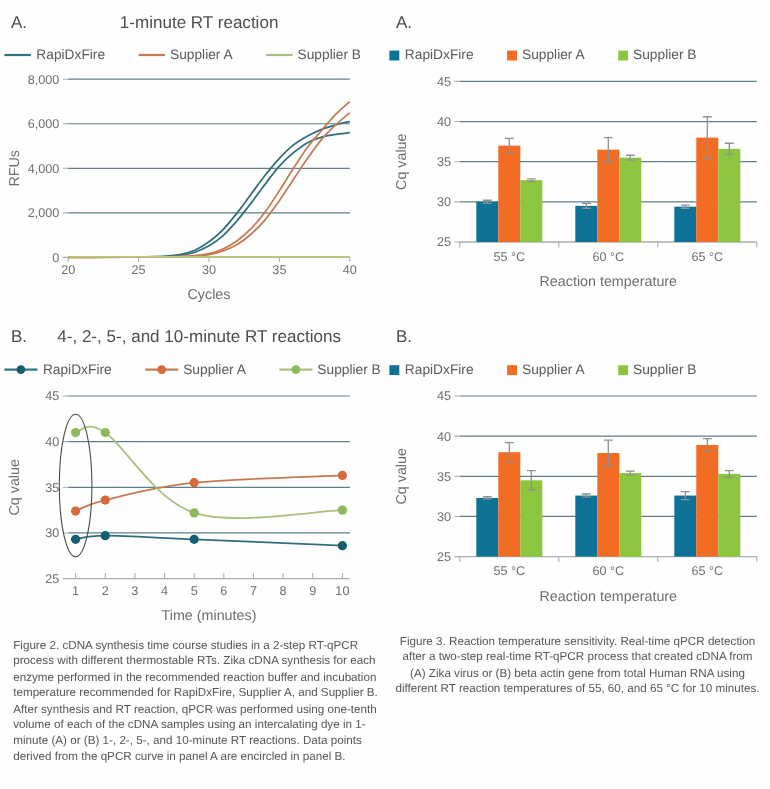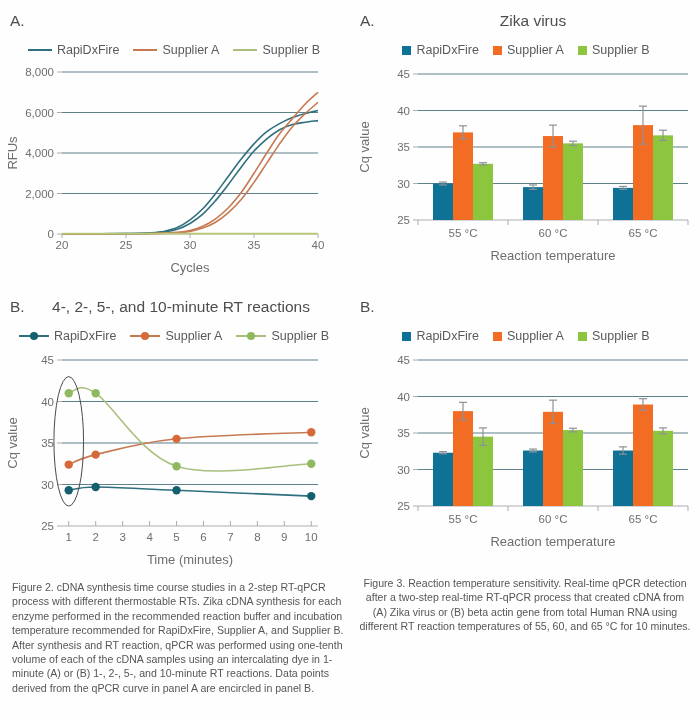--- a/index.html
+++ b/index.html
@@ -6,40 +6,41 @@
   .page{position:relative;width:700px;height:717px;background:#fefefe;overflow:hidden;
         font-family:"Liberation Sans", sans-serif;}
   .panel{position:absolute;}
   .p-tl{left:4px;top:6px;width:340px;}
   .p-tr{left:354px;top:6px;width:344px;}
   .p-bl{left:4px;top:292px;width:340px;}
   .p-br{left:354px;top:292px;width:344px;}
   .panel-header{position:relative;height:24px;margin-top:6px;margin-bottom:4px;}
   .panel-letter{position:absolute;left:6px;top:0;font-size:15.5px;color:#4d4d4f;}
   .panel-title{display:block;text-align:center;font-size:15.5px;color:#4d4d4f;padding-left:14px;}
-  .legend{display:flex;justify-content:center;align-items:center;height:20px;margin-bottom:2px;gap:14px;}
+  .legend{display:flex;justify-content:flex-start;align-items:center;height:20px;margin-bottom:2px;gap:30px;}
   .lg-item{display:inline-flex;align-items:center;gap:5px;font-size:12.5px;color:#595a5c;white-space:nowrap;}
   .sw-sq{display:inline-block;width:9px;height:9px;}
   .sw-line{display:inline-block;width:24px;height:2px;}
   .sw-line-dot{display:inline-block;position:relative;width:30px;height:2px;}
   .sw-line-dot i{position:absolute;left:11px;top:-3px;width:8px;height:8px;border-radius:50%;}
   svg.chart{display:block;}
   svg text{font-family:"Liberation Sans", sans-serif;fill:#6d6e71;}
   .caption{position:absolute;margin:0;font-size:10.6px;line-height:14.4px;color:#555658;}
   .cap-l{left:12px;top:580px;width:332px;}
   .cap-r{left:358px;top:576px;width:334px;text-align:center;}
 </style>
 </head>
 <body>
 
 <div class="page">
 
   <section class="panel p-tl">
     <div class="panel-header">
       <span class="panel-letter">A.</span>
+      <span class="panel-title">1-minute RT reaction</span>
     </div>
     <div class="legend">
         <span class="lg-item">
           <span class="sw-line" style="background: rgb(47, 111, 126);"></span>
           <span>RapiDxFire</span>
         </span>
         <span class="lg-item">
           <span class="sw-line" style="background: rgb(198, 122, 82);"></span>
           <span>Supplier A</span>
         </span>
@@ -80,21 +81,20 @@
         <path d="M58.0 171.8 C60.1 171.8 66.5 171.8 70.8 171.8 C75.1 171.8 79.3 171.8 83.6 171.8 C87.9 171.7 92.1 171.7 96.4 171.7 C100.7 171.7 104.9 171.7 109.2 171.7 C113.5 171.6 117.7 171.6 122.0 171.6 C126.3 171.6 130.5 171.6 134.8 171.5 C139.1 171.4 143.3 171.3 147.6 171.1 C151.9 170.8 156.1 170.6 160.4 170.0 C164.7 169.4 168.9 168.8 173.2 167.3 C177.5 165.9 181.7 164.0 186.0 161.5 C190.3 158.9 194.5 156.0 198.8 152.2 C203.1 148.3 207.3 143.5 211.6 138.6 C215.9 133.6 220.1 128.0 224.4 122.4 C228.7 116.8 232.9 110.7 237.2 105.2 C241.5 99.6 245.7 93.7 250.0 89.0 C254.3 84.3 258.5 80.4 262.8 76.8 C267.1 73.3 271.3 70.1 275.6 67.7 C279.9 65.3 284.1 63.9 288.4 62.6 C292.7 61.4 296.9 60.9 301.2 60.2 C305.5 59.5 311.9 58.9 314.0 58.6" fill="none" stroke="#2f6f7e" stroke-width="1.6"></path>
         <path d="M58.0 171.9 C60.1 171.9 66.5 171.9 70.8 171.9 C75.1 171.9 79.3 171.9 83.6 171.9 C87.9 171.9 92.1 171.9 96.4 171.8 C100.7 171.8 104.9 171.8 109.2 171.8 C113.5 171.8 117.7 171.8 122.0 171.8 C126.3 171.7 130.5 171.7 134.8 171.7 C139.1 171.7 143.3 171.6 147.6 171.5 C151.9 171.4 156.1 171.3 160.4 171.1 C164.7 170.9 168.9 170.8 173.2 170.4 C177.5 170.0 181.7 169.6 186.0 168.6 C190.3 167.5 194.5 166.3 198.8 164.3 C203.1 162.3 207.3 159.9 211.6 156.8 C215.9 153.7 220.1 150.1 224.4 145.7 C228.7 141.3 232.9 136.2 237.2 130.5 C241.5 124.8 245.7 117.8 250.0 111.3 C254.3 104.7 258.5 97.6 262.8 91.0 C267.1 84.4 271.3 77.5 275.6 71.8 C279.9 66.0 284.1 61.5 288.4 56.6 C292.7 51.6 296.9 46.4 301.2 42.0 C305.5 37.6 311.9 32.2 314.0 30.3" fill="none" stroke="#c67a52" stroke-width="1.6"></path>
         <path d="M58.0 171.9 C60.1 171.9 66.5 171.9 70.8 171.9 C75.1 171.9 79.3 171.9 83.6 171.9 C87.9 171.9 92.1 171.9 96.4 171.9 C100.7 171.8 104.9 171.8 109.2 171.8 C113.5 171.8 117.7 171.8 122.0 171.8 C126.3 171.8 130.5 171.7 134.8 171.7 C139.1 171.7 143.3 171.7 147.6 171.6 C151.9 171.5 156.1 171.4 160.4 171.3 C164.7 171.2 168.9 171.1 173.2 170.8 C177.5 170.5 181.7 170.1 186.0 169.4 C190.3 168.6 194.5 167.6 198.8 166.1 C203.1 164.6 207.3 162.8 211.6 160.3 C215.9 157.7 220.1 154.5 224.4 150.7 C228.7 147.0 232.9 142.6 237.2 137.6 C241.5 132.5 245.7 126.4 250.0 120.4 C254.3 114.3 258.5 107.5 262.8 101.1 C267.1 94.7 271.3 88.0 275.6 81.9 C279.9 75.8 284.1 69.7 288.4 64.7 C292.7 59.6 296.9 55.6 301.2 51.5 C305.5 47.5 311.9 42.2 314.0 40.4" fill="none" stroke="#c67a52" stroke-width="1.6"></path>
         <path d="M58.0 171.6 C60.1 171.6 66.5 171.6 70.8 171.6 C75.1 171.6 79.3 171.6 83.6 171.6 C87.9 171.6 92.1 171.6 96.4 171.6 C100.7 171.6 104.9 171.6 109.2 171.6 C113.5 171.6 117.7 171.6 122.0 171.6 C126.3 171.6 130.5 171.6 134.8 171.6 C139.1 171.6 143.3 171.6 147.6 171.6 C151.9 171.6 156.1 171.6 160.4 171.6 C164.7 171.6 168.9 171.6 173.2 171.6 C177.5 171.6 181.7 171.6 186.0 171.6 C190.3 171.6 194.5 171.6 198.8 171.6 C203.1 171.6 207.3 171.6 211.6 171.6 C215.9 171.6 220.1 171.6 224.4 171.6 C228.7 171.6 232.9 171.6 237.2 171.6 C241.5 171.6 245.7 171.6 250.0 171.6 C254.3 171.6 258.5 171.6 262.8 171.6 C267.1 171.6 271.3 171.6 275.6 171.6 C279.9 171.6 284.1 171.6 288.4 171.6 C292.7 171.6 296.9 171.6 301.2 171.6 C305.5 171.6 311.9 171.6 314.0 171.6" fill="none" stroke="#b8c97a" stroke-width="1.6"></path>
       </svg>
   </section>
 
   <section class="panel p-tr">
     <div class="panel-header">
       <span class="panel-letter">A.</span>
-      <span class="panel-title">Zika virus</span>
     </div>
     <div class="legend">
         <span class="lg-item">
           <span class="sw-sq" style="background: rgb(13, 114, 150);"></span>
           <span>RapiDxFire</span>
         </span>
         <span class="lg-item">
           <span class="sw-sq" style="background: rgb(242, 108, 35);"></span>
           <span>Supplier A</span>
         </span>

